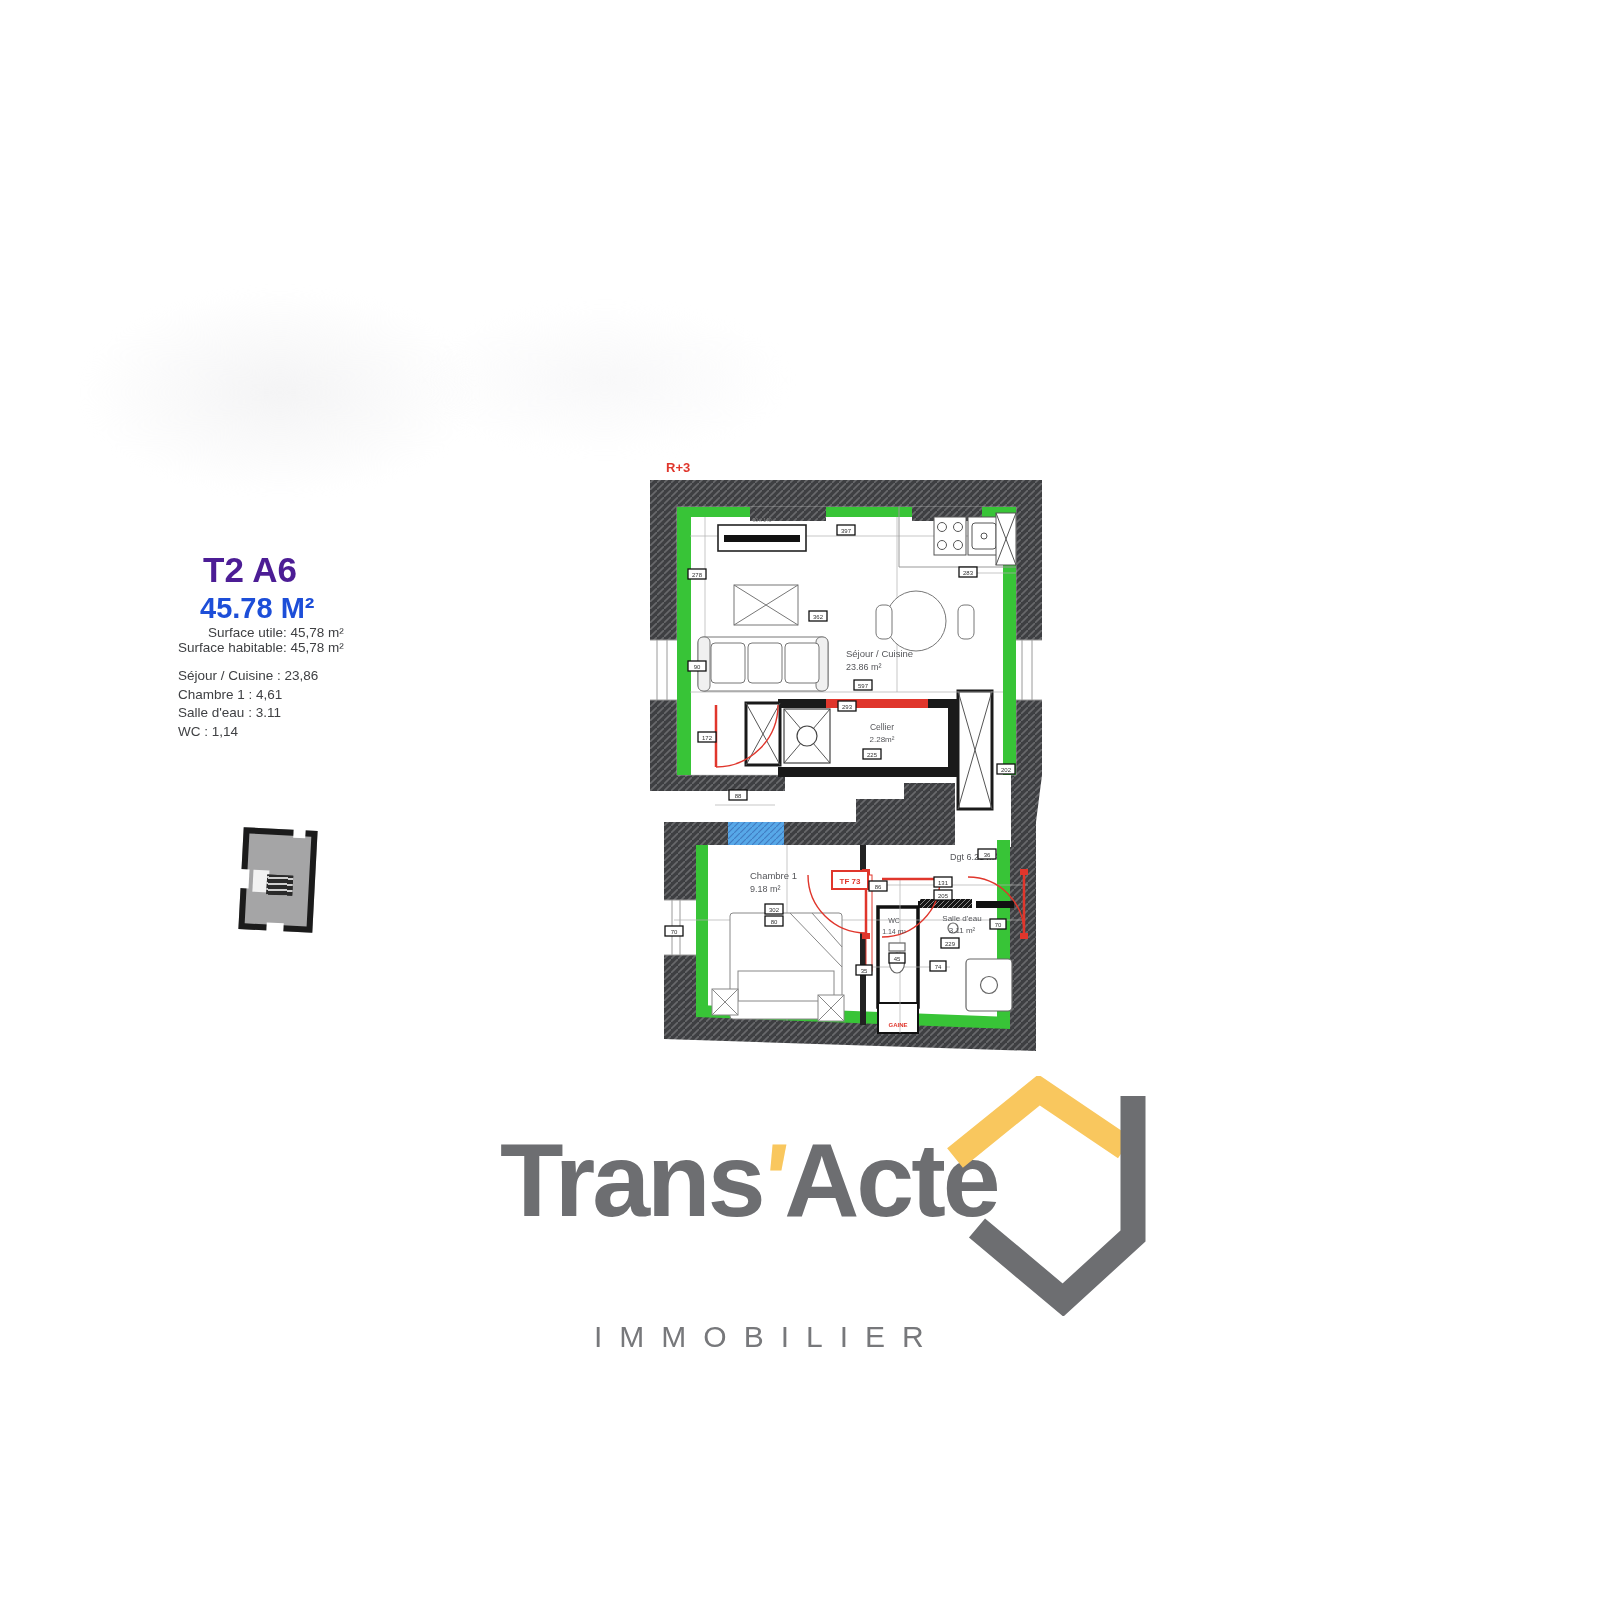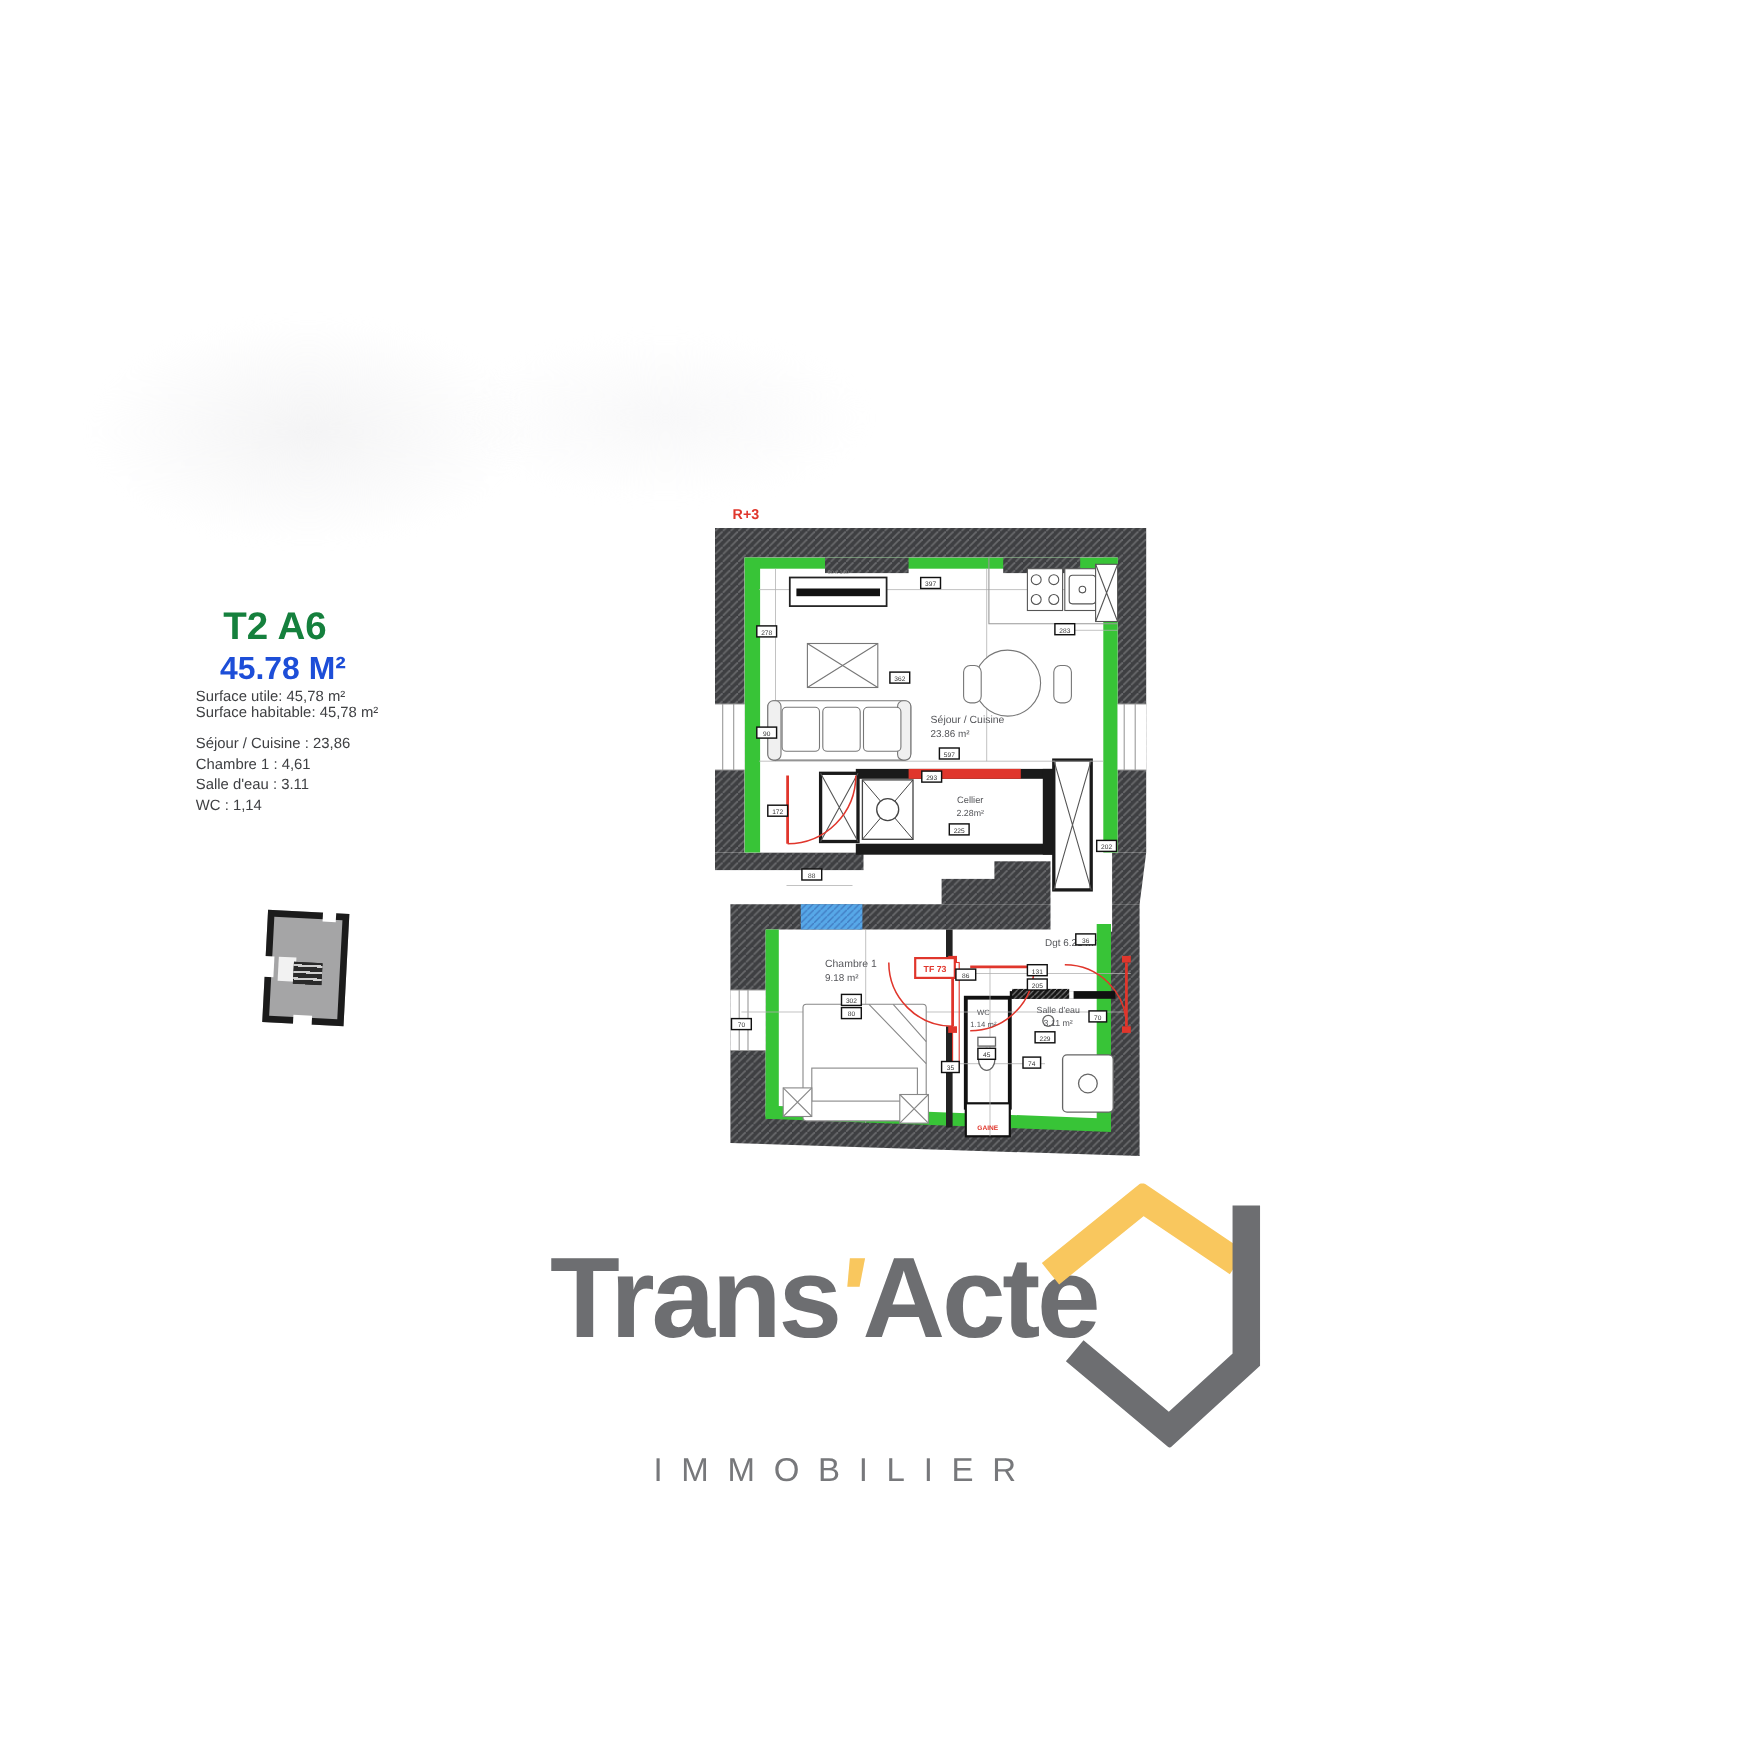--- a/index.html
+++ b/index.html
@@ -8,23 +8,23 @@
     font-family:"Liberation Sans", sans-serif;overflow:hidden;
   }
   .abs{position:absolute;}
   
   .wm1{left:80px;top:290px;width:400px;height:205px;
        background:radial-gradient(closest-side,#f4f4f5,rgba(244,244,245,0));filter:blur(5px);}
   .wm2{left:420px;top:305px;width:370px;height:150px;
        background:radial-gradient(closest-side,#f8f8f9,rgba(248,248,249,0));filter:blur(6px);}
   
   .info{left:178px;top:552px;color:#3f4043;}
-  .info .title{margin-left:25px;font-size:35px;font-weight:bold;color:#15803d;line-height:1.0;}
+  .info .title{margin-left:25px;font-size:35px;font-weight:bold;color:#4c1d95;line-height:1.0;}
   .info .area{margin-left:22px;font-size:29px;font-weight:bold;color:#1d4ed8;margin-top:5px;}
-  .info .surface{font-size:13.5px;margin-top:0;}
+  .info .surface{font-size:13.5px;margin-top:0;text-align:right;}
   .surf1{margin-top:37px;}
   .surf2{margin-top:25px;}
   .roomlist{margin-top:12px;font-size:13.5px;line-height:18.5px;}
   
   .minimap{left:241px;top:829px;width:62px;height:90px;transform:rotate(3deg);
            background:#a5a5a6;border:6px solid #1b1b1b;}
   .minimap .notchL{position:absolute;left:-7px;top:36px;width:9px;height:19px;background:#ffffff;}
   .minimap .notchB{position:absolute;left:22px;bottom:-7px;width:17px;height:9px;background:#ffffff;}
   .minimap .notchT{position:absolute;right:6px;top:-7px;width:12px;height:9px;background:#ffffff;}
   .minimap .inwhite{position:absolute;left:6px;top:36px;width:16px;height:22px;background:#f2f2f2;}

